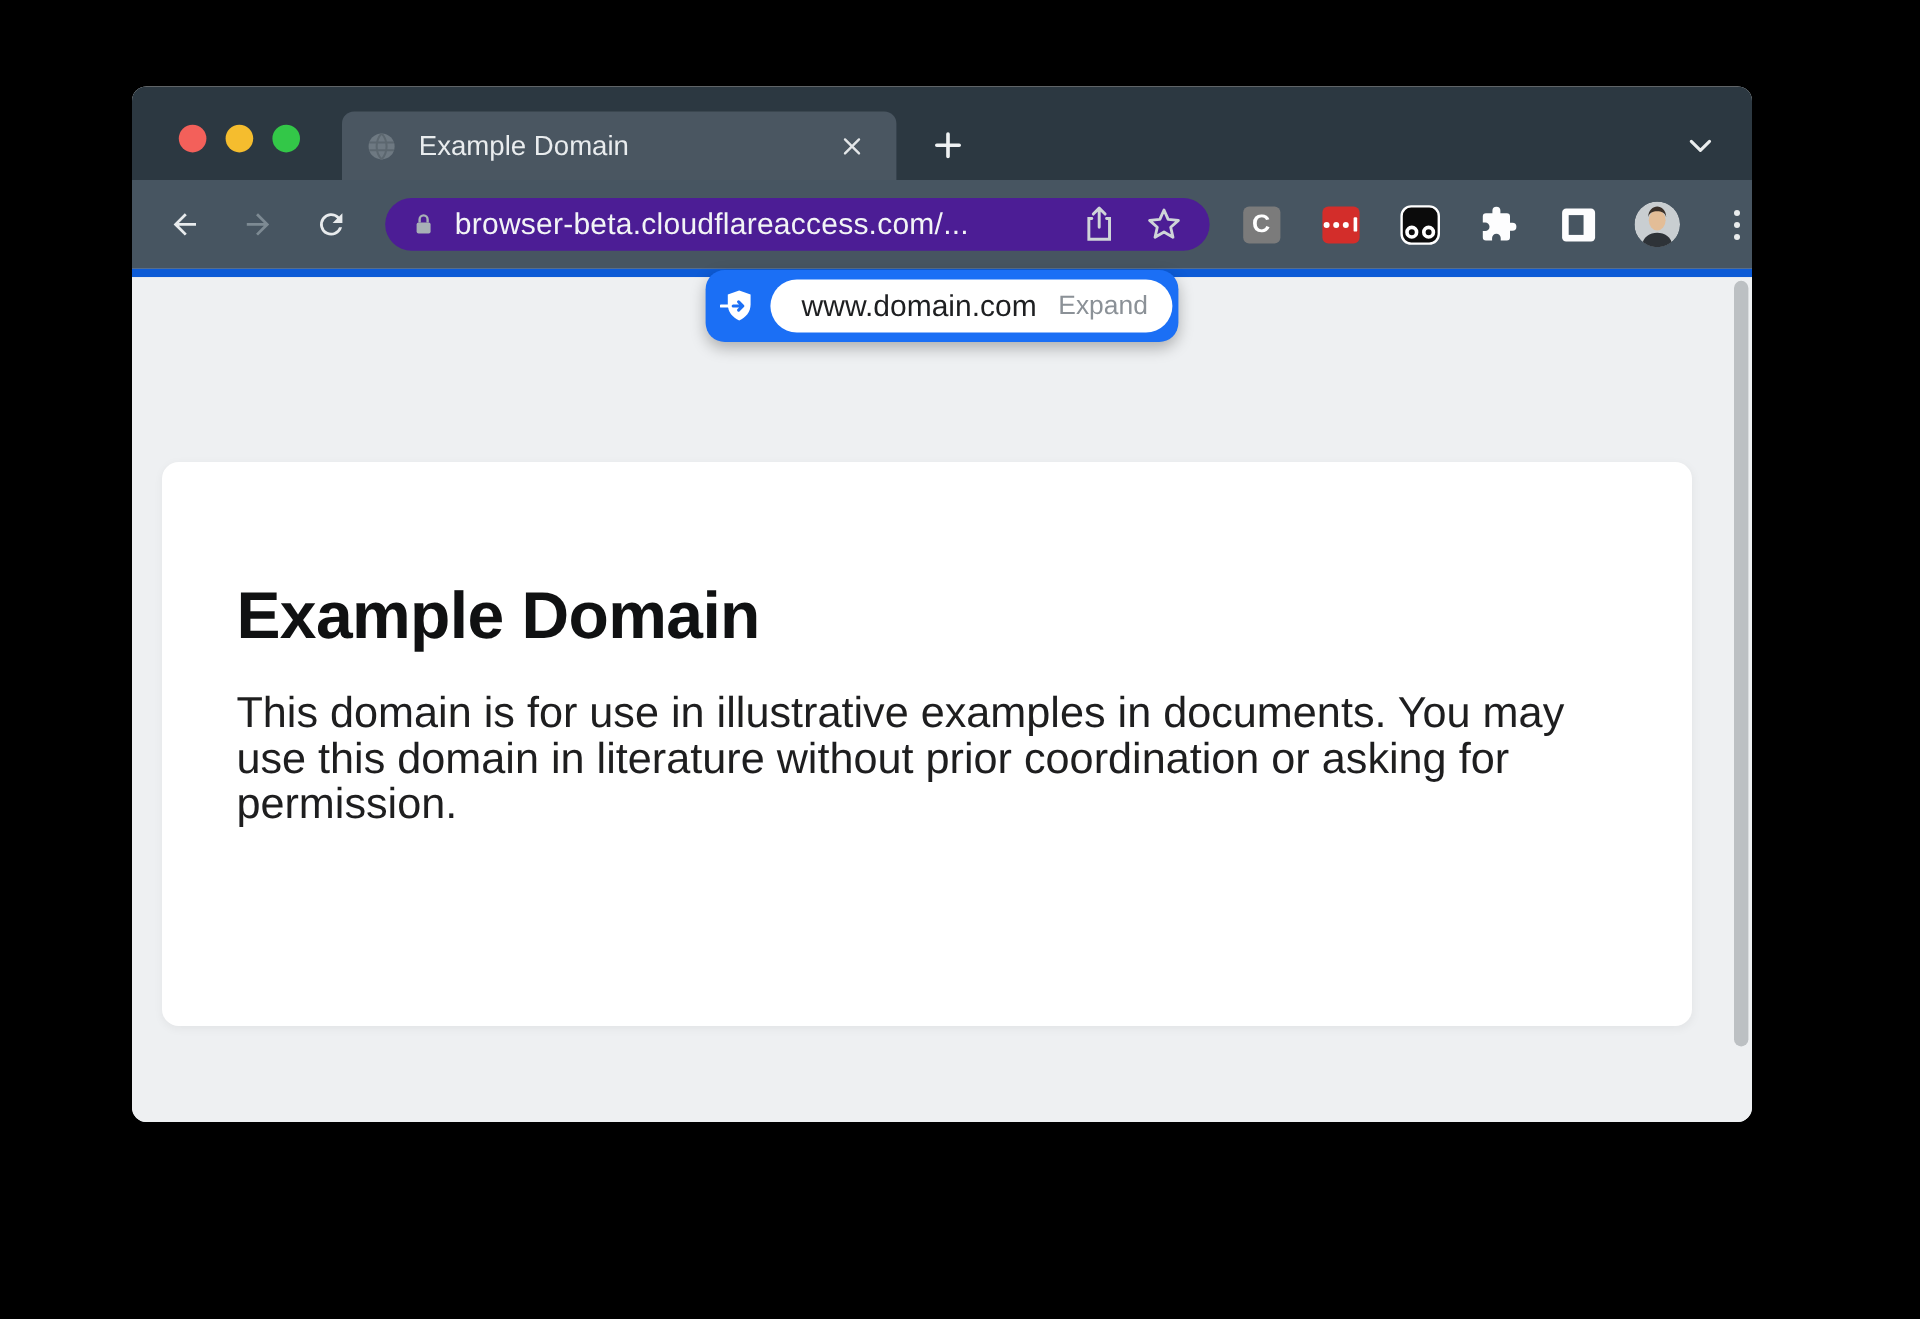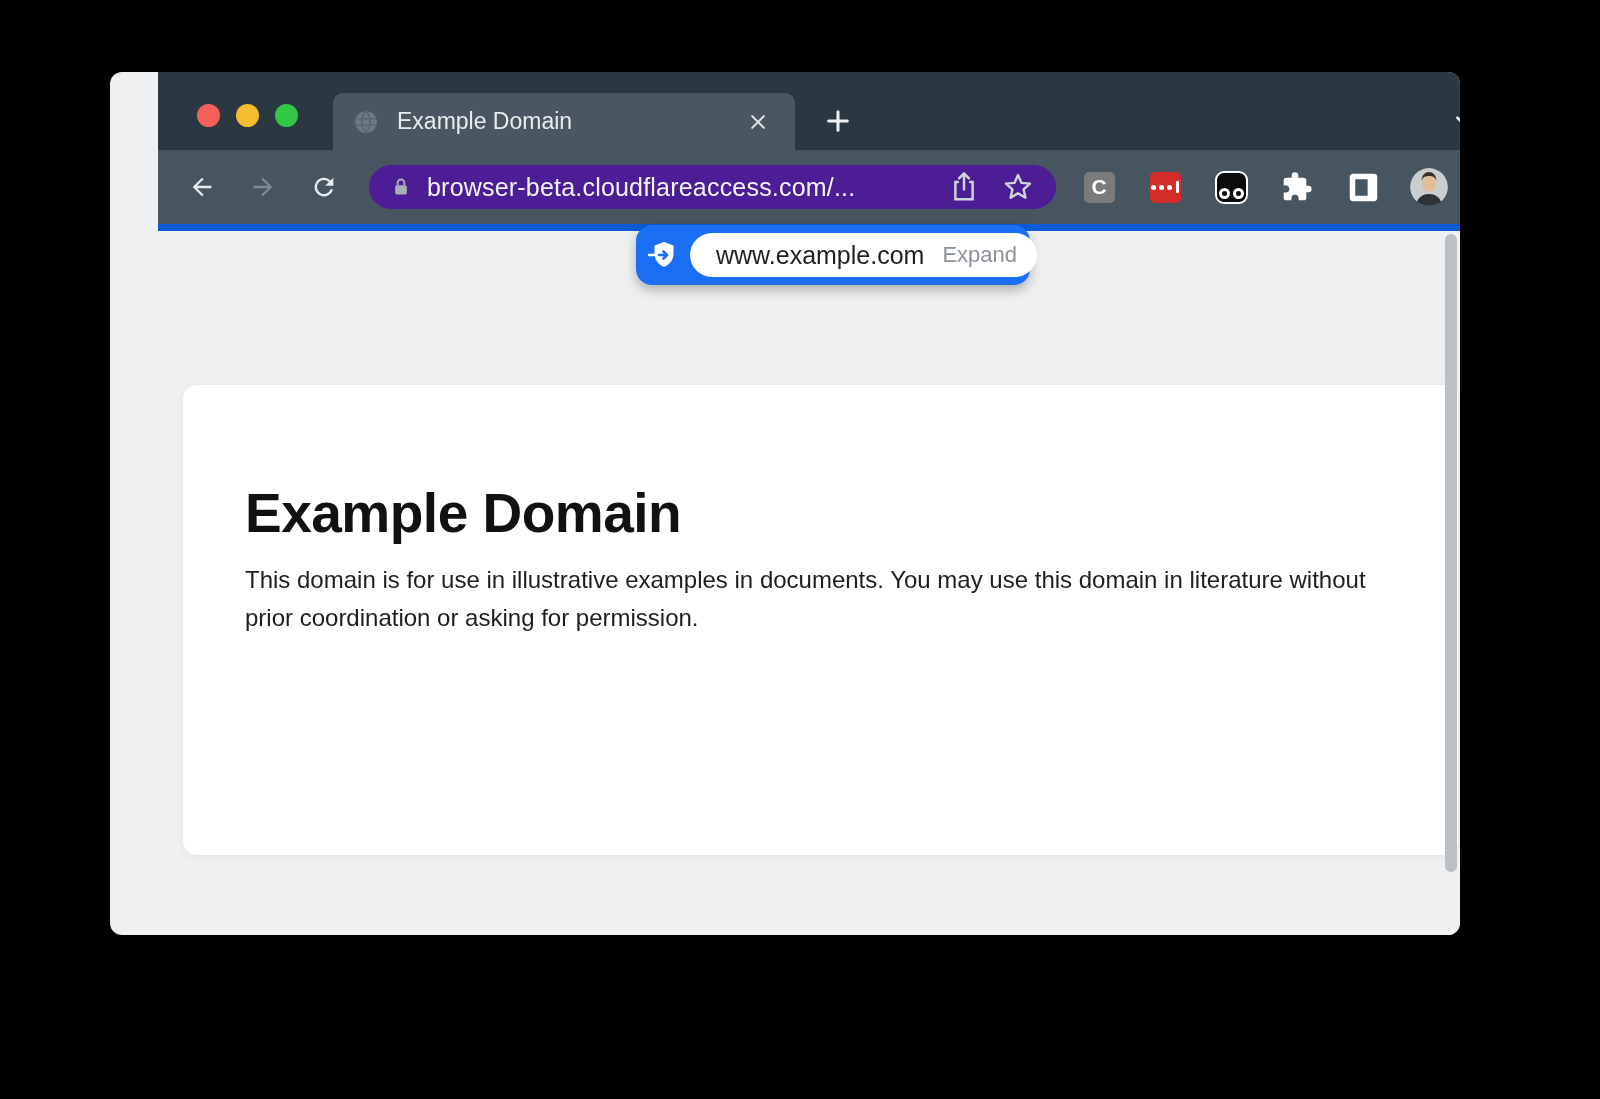--- a/index.html
+++ b/index.html
@@ -1,19 +1,19 @@
 <!DOCTYPE html>
 <html><head>
 <meta charset="utf-8">
 <style>
   * { margin:0; padding:0; box-sizing:border-box; }
   html,body { width:1600px; height:1099px; background:#000; font-family:"Liberation Sans", sans-serif; overflow:hidden; }
 
   .window { position:absolute; left:110px; top:72px; width:1350px; height:863px;
-            border-radius:12px; overflow:hidden; background:#eef0f2;padding-left:48px; }
+            border-radius:12px; overflow:hidden; background:#eef0f2; }
 
   
   .tabstrip { position:relative; height:78px; background:#2c3841; }
   .traffic { position:absolute; left:39px; top:104px; transform:translateY(-72px); display:flex; gap:16px; top:32px; transform:none; }
   .light { width:23px; height:23px; border-radius:50%; }
   .light.red { background:#f3605a; }
   .light.yellow { background:#f5bd2e; }
   .light.green { background:#33c748; }
 
   .tab { position:absolute; left:175px; top:21px; width:462px; height:57px;
@@ -65,21 +65,21 @@
               border-radius:16px; display:flex; align-items:center; box-shadow:0 5px 12px rgba(0,0,0,.28); }
   .iso-shield { width:32px; height:32px; margin-left:12px; flex:0 0 auto; }
   .iso-inner { margin-left:10px; margin-right:18px; height:44px; flex:1 1 auto; background:#fff; border-radius:22px;
                display:flex; align-items:center; padding:0 20px 0 26px; }
   .iso-host { font-size:25px; color:#1e1f21; flex:1 1 auto; }
   .iso-expand { font-size:22px; color:#8b9197; margin-left:18px;text-align:center; }
 
   .card { position:absolute; left:25px; top:154px; width:1275px; height:470px; background:#fff;
           border-radius:14px; box-shadow:0 2px 8px rgba(0,0,0,.05); padding:96px 60px 0 62px; }
   .card h1 { font-size:55px; font-weight:bold; color:#101112; letter-spacing:-.5px; }
-  .card p { margin-top:16px; font-size:24px; line-height:38px; color:#1e1e1f; max-width:1150px; }
+  .card p { margin-top:30px; font-size:36px; line-height:38px; color:#1e1e1f; max-width:1150px; }
   .card a { display:inline-block; margin-top:40px; font-size:29px; color:#3a4a9e; text-decoration:none; }
 
   .scrollbar { position:absolute; right:3px; top:3px; width:12px; height:638px; background:#bcc0c3; border-radius:6px; }
 </style>
 </head>
 <body>
 
 <div class="window">
 
   <div class="tabstrip">
@@ -204,21 +204,21 @@
 
   <div class="content">
 
     <div class="iso-pill">
       <svg class="iso-shield" viewBox="0 0 32 32">
         <path d="M16 3l9.5 3.5v8c0 6.5-4 11-9.5 13.5C10.5 25.5 6.5 21 6.5 14.5v-8z" fill="#ffffff"></path>
         <path d="M1 16h8" stroke="#ffffff" stroke-width="2.6" stroke-linecap="round"></path>
         <path d="M11 16h8m0 0l-3.5-3.5M19 16l-3.5 3.5" stroke="#1b6ff5" stroke-width="2.6" fill="none" stroke-linecap="round" stroke-linejoin="round"></path>
       </svg>
       <div class="iso-inner">
-        <span class="iso-host">www.example.com</span>
+        <span class="iso-host">www.domain.com</span>
         <span class="iso-expand">Expand</span>
       </div>
     </div>
 
     <div class="card">
       <h1>Example Domain</h1>
       <p>This domain is for use in illustrative examples in documents. You may use this domain in literature without prior coordination or asking for permission.</p>
     </div>
 
     <div class="scrollbar"></div>

